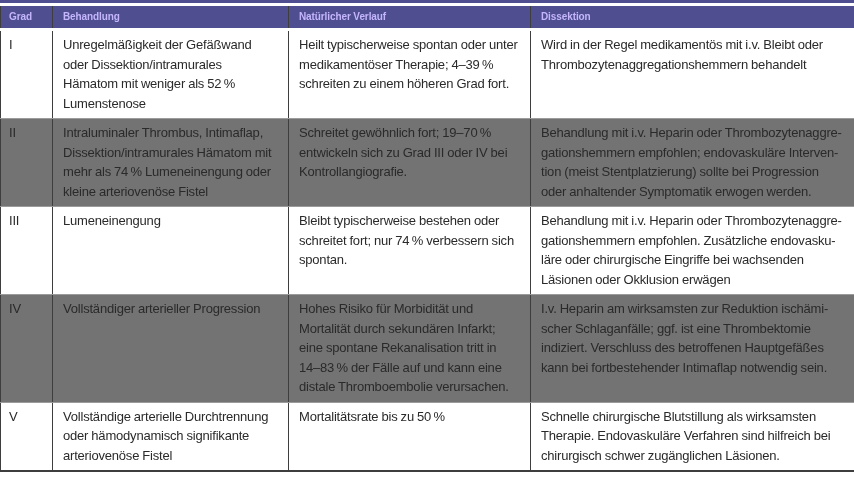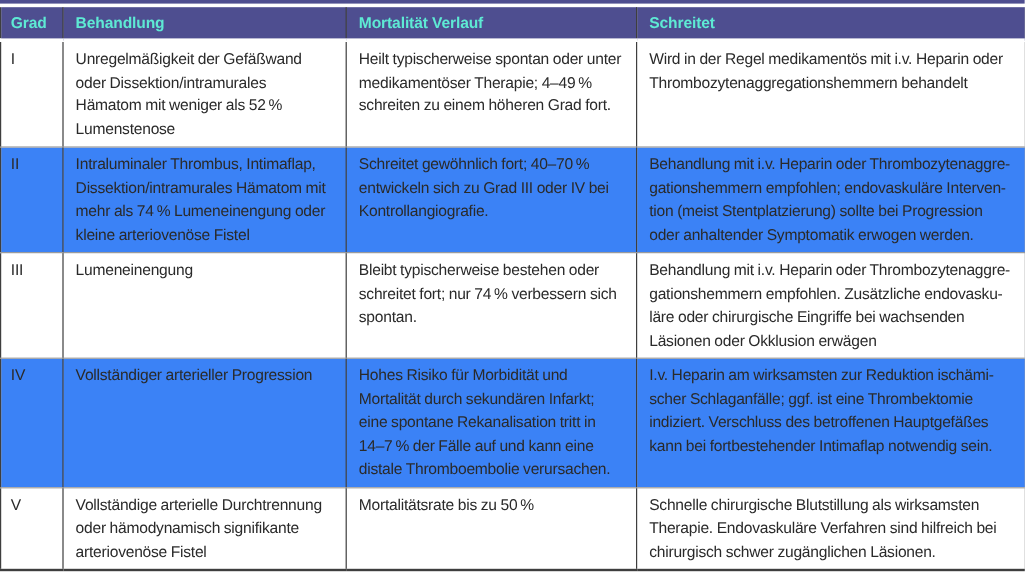--- a/index.html
+++ b/index.html
@@ -20,22 +20,22 @@
     table-layout: fixed;
     width: 854px;
   }
   col.c-grad    { width: 52px; }
   col.c-def     { width: 236px; }
   col.c-verlauf { width: 242px; }
   col.c-behand  { width: 324px; }
 
   table.grading th {
     background: #4e4e90;
-    color: #5eead4;
-    font-size: 13px;
+    color: #c4b5fd;
+    font-size: 10px;
     font-weight: bold;
     text-align: left;
     padding: 5px 10px 6px 10px;
     letter-spacing: -0.1px;
     border-left: 1px solid #3e3e3e;
     border-right: 1px solid #3e3e3e;
     border-bottom: 3px solid #ffffff;
   }
   table.grading th:first-child { padding-left: 8px; }
 
@@ -47,66 +47,66 @@
     letter-spacing: -0.2px;
     word-spacing: -0.3px;
     padding: 4px 10px 5px 10px;
     border-left: 1px solid #3e3e3e;
     border-right: 1px solid #3e3e3e;
     border-bottom: 1px solid #9b9b9b;
     background: #ffffff;
     hyphens: manual;
   }
   table.grading td.grad-cell { padding-left: 8px; }
-  table.grading tr.striped td { background: #3b82f6; }
+  table.grading tr.striped td { background: #737373; }
   table.grading tr:last-child td { border-bottom: 2px solid #3e3e3e; }
 </style>
 </head>
 <body>
 
 <div class="accent-bar"></div>
 
 <table class="grading">
   <colgroup>
     <col class="c-grad">
       <col class="c-def">
       <col class="c-verlauf">
       <col class="c-behand">
   </colgroup>
   <thead>
     <tr>
       <th>Grad</th>
       <th>Behandlung</th>
-      <th>Mortalität Verlauf</th>
-      <th>Schreitet</th>
+      <th>Natürlicher Verlauf</th>
+      <th>Dissektion</th>
     </tr>
   </thead>
   <tbody>
     <tr>
       <td class="grad-cell">I</td>
       <td>Unregelmäßigkeit der Gefäßwand oder Dissektion/intramurales Hämatom mit weniger als 52 % Lumenstenose</td>
-      <td>Heilt typischerweise spontan oder unter medikamentöser Therapie; 4–49 % schreiten zu einem höheren Grad fort.</td>
-      <td>Wird in der Regel medikamentös mit i.v. Heparin oder Thrombozytenaggregationshemmern behandelt</td>
+      <td>Heilt typischerweise spontan oder unter medikamentöser Therapie; 4–39 % schreiten zu einem höheren Grad fort.</td>
+      <td>Wird in der Regel medikamentös mit i.v. Bleibt oder Thrombozytenaggregationshemmern behandelt</td>
     </tr>
     <tr class="striped">
       <td class="grad-cell">II</td>
       <td>Intraluminaler Thrombus, Intimaflap, Dissektion/intramurales Hämatom mit mehr als 74 % Lumeneinengung oder kleine arteriovenöse Fistel</td>
-      <td>Schreitet gewöhnlich fort; 40–70 % entwickeln sich zu Grad III oder IV bei Kontrollangiografie.</td>
+      <td>Schreitet gewöhnlich fort; 19–70 % entwickeln sich zu Grad III oder IV bei Kontrollangiografie.</td>
       <td>Behandlung mit i.v. Heparin oder Thrombozytenaggre­gationshemmern empfohlen; endovaskuläre Interven­tion (meist Stentplatzierung) sollte bei Progression oder anhaltender Symptomatik erwogen werden.</td>
     </tr>
     <tr>
       <td class="grad-cell">III</td>
       <td>Lumeneinengung</td>
       <td>Bleibt typischerweise bestehen oder schreitet fort; nur 74 % verbessern sich spontan.</td>
       <td>Behandlung mit i.v. Heparin oder Thrombozytenaggre­gationshemmern empfohlen. Zusätzliche endovasku­läre oder chirurgische Eingriffe bei wachsenden Läsionen oder Okklusion erwägen</td>
     </tr>
     <tr class="striped">
       <td class="grad-cell">IV</td>
       <td>Vollständiger arterieller Progression</td>
-      <td>Hohes Risiko für Morbidität und Mortalität durch sekundären Infarkt; eine spontane Rekanalisation tritt in 14–7 % der Fälle auf und kann eine distale Thromboembolie verursachen.</td>
+      <td>Hohes Risiko für Morbidität und Mortalität durch sekundären Infarkt; eine spontane Rekanalisation tritt in 14–83 % der Fälle auf und kann eine distale Thromboembolie verursachen.</td>
       <td>I.v. Heparin am wirksamsten zur Reduktion ischämi­scher Schlaganfälle; ggf. ist eine Thrombektomie indiziert. Verschluss des betroffenen Hauptgefäßes kann bei fortbestehender Intimaflap notwendig sein.</td>
     </tr>
     <tr>
       <td class="grad-cell">V</td>
       <td>Vollständige arterielle Durchtrennung oder hämodynamisch signifikante arteriovenöse Fistel</td>
       <td>Mortalitätsrate bis zu 50 %</td>
       <td>Schnelle chirurgische Blutstillung als wirksamsten Therapie. Endovaskuläre Verfahren sind hilfreich bei chirurgisch schwer zugänglichen Läsionen.</td>
     </tr>
   </tbody>
 </table>

